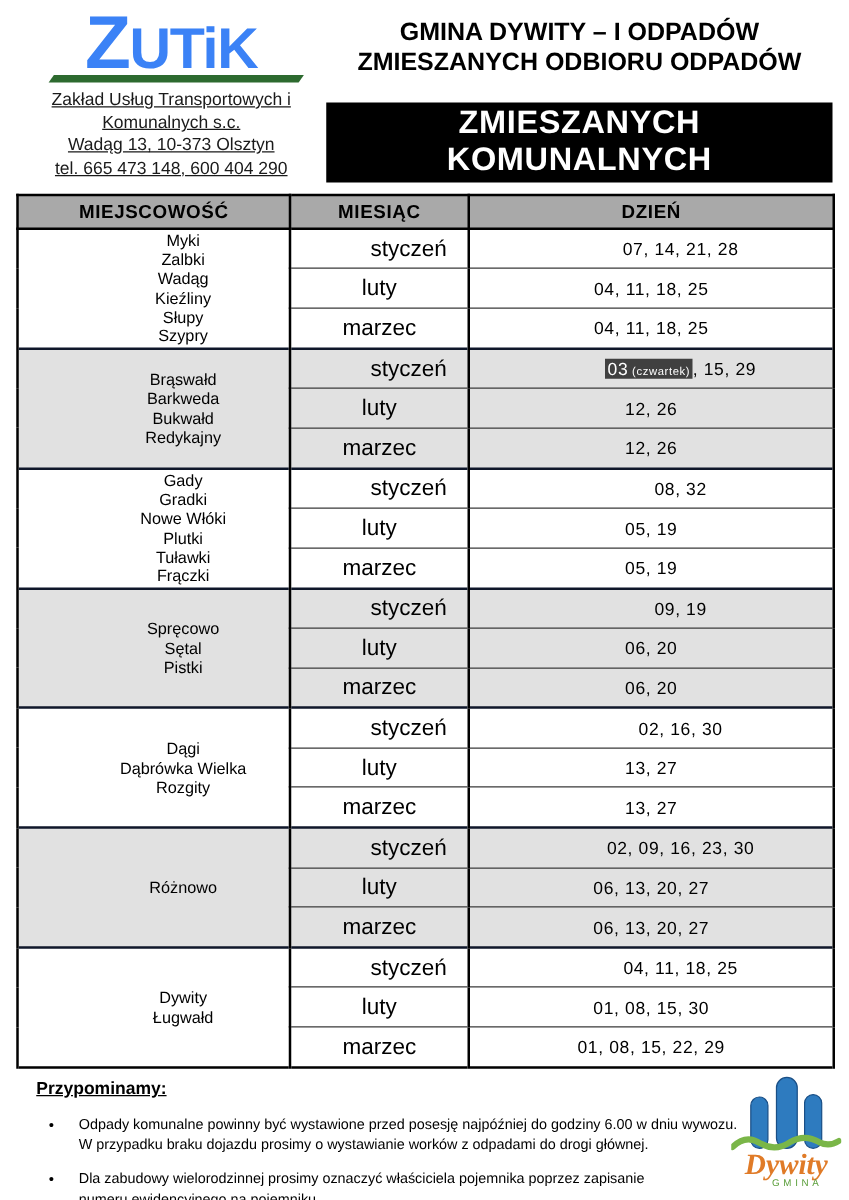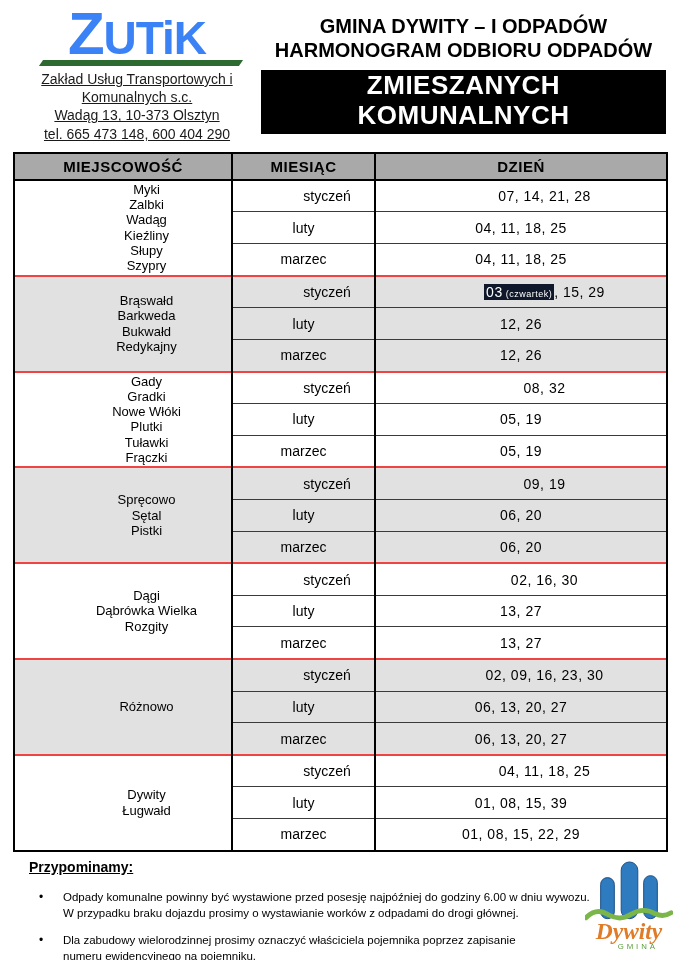--- a/index.html
+++ b/index.html
@@ -18,42 +18,42 @@
   .logo-word::first-letter { font-size:60px; }
   .logo-swoosh {
     width:200px; height:6px; background:#2d6a2f; margin:-4px auto 0 28px;
     transform:skewX(-35deg);
   }
   .logo-addr { font-size:14px; line-height:1.3; color:#1a1a1a; margin-top:4px;text-decoration:underline; }
 
   .title-block { flex:1; text-align:center; padding-top:10px; }
   .title-line { font-weight:bold; font-size:20px; line-height:1.2; }
   .banner {
-    margin-top:8px; background:#000; color:#fff; font-weight:bold;
+    margin-top:20px; background:#000; color:#fff; font-weight:bold;
     font-size:26px; line-height:1.15; padding:1px 0 3px 0; letter-spacing:0.5px;
   }
 
   
   table.schedule {
     border-collapse:collapse; margin:9px 13px 0 13px; width:653px;
     table-layout:fixed; border:2px solid #000;
   }
   col.c1 { width:218px; } col.c2 { width:143px; } col.c3 { width:292px; }
   th {
     background:#a9a9a9; border:2px solid #000; font-size:15px;
     font-weight:bold; padding:4px 0; letter-spacing:0.5px;margin-left:12px;
   }
   td { border-left:2px solid #000; border-right:2px solid #000; text-align:center; vertical-align:middle; }
   td.month, td.days { border-top:1px solid #3a3a3a; height:28.6px; }
-  td.month { font-size:14px; }
+  td.month { font-size:18px; }
   td.days { font-size:14px; letter-spacing:0.5px; }
-  tr.group-start td { border-top:2px solid #ef4444;padding-left:48px; }
+  tr.group-start td { border-top:2px solid #0f172a;padding-left:48px; }
   td.villages { font-size:13px; line-height:1.18; font-weight:normal; }
   tr.shaded td { background:#e1e1e1; }
-  .chip { background:#0f172a; color:#fff; padding:0 2px; white-space:nowrap; }
+  .chip { background:#404040; color:#fff; padding:0 2px; white-space:nowrap; }
   .chip-day { font-size:14px; }
   .chip-note { font-size:9px; }
 
   
   .footer { margin:6px 13px 0 17px; font-size:11.5px; line-height:1.4; }
   .footer-heading {
     font-weight:bold; text-decoration:underline; font-size:14px; margin:2px 0 12px 12px;
   }
   .bullet { display:flex; margin-bottom:11px; }
   .dot { flex:none; margin-left:22px; width:24px; font-size:12px; }
@@ -72,21 +72,21 @@
       <div class="logo-word">ZUTiK</div>
       <div class="logo-swoosh"></div>
       <div class="logo-addr">
         <div>Zakład Usług Transportowych i Komunalnych s.c.</div>
         <div>Wadąg 13, 10-373 Olsztyn</div>
         <div>tel. 665 473 148, 600 404 290</div>
       </div>
     </div>
     <div class="title-block">
       <div class="title-line">GMINA DYWITY – I ODPADÓW</div>
-      <div class="title-line">HARMONOGRAM ODBIORU ODPADÓW</div>
+      <div class="title-line">ZMIESZANYCH ODBIORU ODPADÓW</div>
       <div class="banner">ZMIESZANYCH KOMUNALNYCH</div>
     </div>
   </header>
 
   <table class="schedule">
     <colgroup>
         <col class="c1">
         <col class="c2">
         <col class="c3">
       </colgroup>
@@ -176,21 +176,21 @@
           <td class="month">marzec</td>
           <td class="days">06, 13, 20, 27</td>
         </tr>
         <tr class="group-start">
           <td class="villages" rowspan="3">Dywity<br>Ługwałd</td>
           <td class="month">styczeń</td>
           <td class="days">04, 11, 18, 25</td>
         </tr>
         <tr>
           <td class="month">luty</td>
-          <td class="days">01, 08, 15, 39</td>
+          <td class="days">01, 08, 15, 30</td>
         </tr>
         <tr>
           <td class="month">marzec</td>
           <td class="days">01, 08, 15, 22, 29</td>
         </tr>
       </tbody>
   </table>
 
   <div class="footer">
     <div class="footer-heading">Przypominamy:</div>

